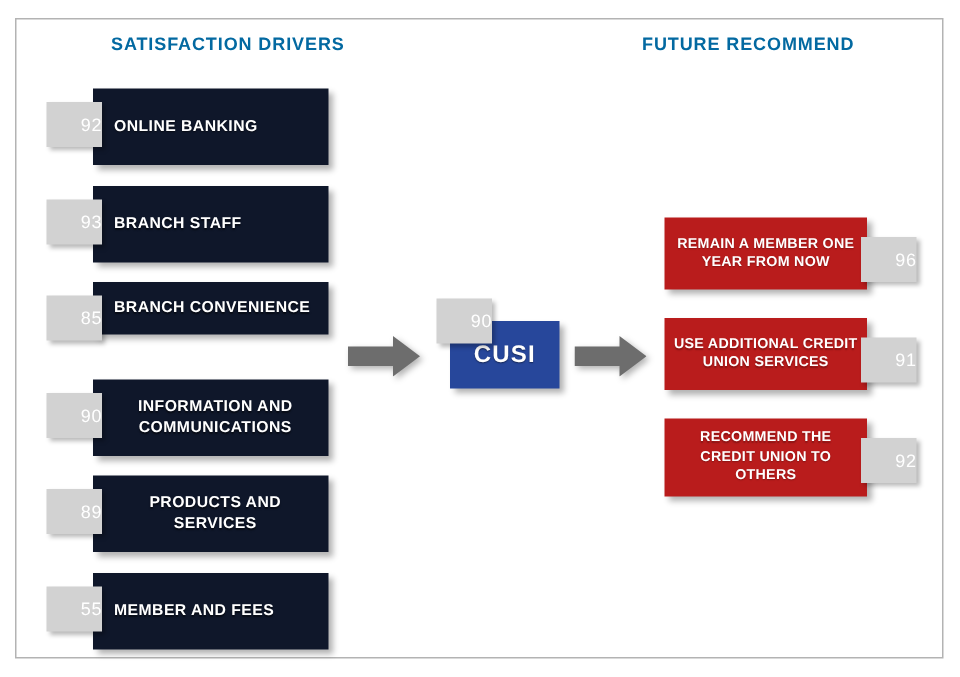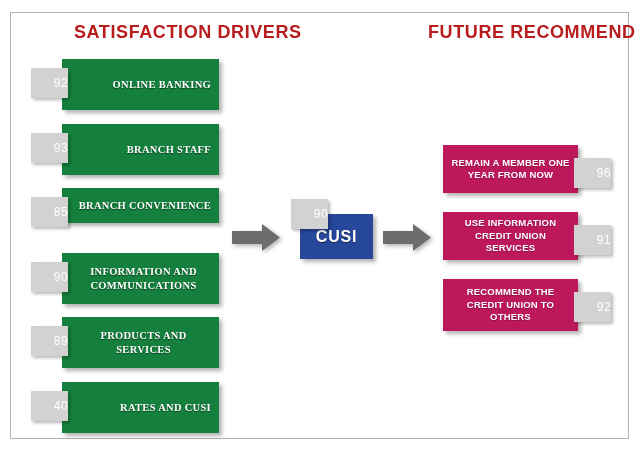--- a/index.html
+++ b/index.html
@@ -25,60 +25,59 @@
     width: 619px;
     height: 427px;
     border: 1px solid #b3b3b3;
     box-sizing: border-box;
     background: #ffffff;
   }
 
   
   .col-title {
     position: absolute;
-    font-size: 18px;
+    font-size: 12px;
     font-weight: 700;
     letter-spacing: 0.6px;
-    color: #b91c1c;
+    color: #0369a1;
     white-space: nowrap;
     text-align: right;
   }
   #title-left  { left: 74px;  top: 22px; }
   #title-right { left: 428px; top: 22px; }
 
   
   .driver-box {
     position: absolute;
     left: 62px;
     width: 157px;
-    background: #15803d;
+    background: #0f172a;
     box-shadow: 3px 3px 4px rgba(0,0,0,0.30);
     display: flex;
     align-items: center;
-    justify-content: flex-end;
+    justify-content: flex-start;
     text-align: center;
     box-sizing: border-box;
     padding: 0 8px 0 14px;
-    font-family: Liberation Serif, serif;
   }
   .driver-label {
     color: #ffffff;
     font-size: 10.5px;
     font-weight: 700;
     letter-spacing: 0.3px;
     line-height: 1.25;
     text-shadow: 0 1px 1px rgba(0,0,0,0.55);
   }
 
   
   .behavior-box {
     position: absolute;
     left: 443px;
     width: 135px;
-    background: #be185d;
+    background: #b91c1c;
     box-shadow: 3px 3px 4px rgba(0,0,0,0.30);
     display: flex;
     align-items: center;
     justify-content: flex-start;
     text-align: center;
     box-sizing: border-box;
     padding: 0 6px;
   }
   .behavior-label {
     color: #ffffff;
@@ -182,24 +181,24 @@
   </div>
 
   <div class="driver-box" style="top:317px;height:51px;">
     <span class="driver-label">PRODUCTS AND SERVICES</span>
   </div>
   <div class="badge badge-left" style="top:326px;">
     <span>89</span>
   </div>
 
   <div class="driver-box" style="top:382px;height:51px;">
-    <span class="driver-label">RATES AND CUSI</span>
+    <span class="driver-label">MEMBER AND FEES</span>
   </div>
   <div class="badge badge-left" style="top:391px;">
-    <span>40</span>
+    <span>55</span>
   </div>
 
   <svg class="arrow" id="arrow-left" viewBox="0 0 48 27">
     <polygon points="0,7 30,7 30,0 48,13.5 30,27 30,20 0,20" fill="#6d6d6d"></polygon>
   </svg>
 
   <div id="cusi-box">
     <span id="cusi-label">CUSI</span>
   </div>
   <div class="badge" id="cusi-badge">
@@ -211,21 +210,21 @@
   </svg>
 
   <div class="behavior-box" style="top:145px;height:48px;">
     <span class="behavior-label">REMAIN A MEMBER ONE YEAR FROM NOW</span>
   </div>
   <div class="badge badge-right" style="top:158px;">
     <span>96</span>
   </div>
 
   <div class="behavior-box" style="top:212px;height:48px;">
-    <span class="behavior-label">USE INFORMATION CREDIT UNION SERVICES</span>
+    <span class="behavior-label">USE ADDITIONAL CREDIT UNION SERVICES</span>
   </div>
   <div class="badge badge-right" style="top:225px;">
     <span>91</span>
   </div>
 
   <div class="behavior-box" style="top:279px;height:52px;">
     <span class="behavior-label">RECOMMEND THE CREDIT UNION TO OTHERS</span>
   </div>
   <div class="badge badge-right" style="top:292px;">
     <span>92</span>

